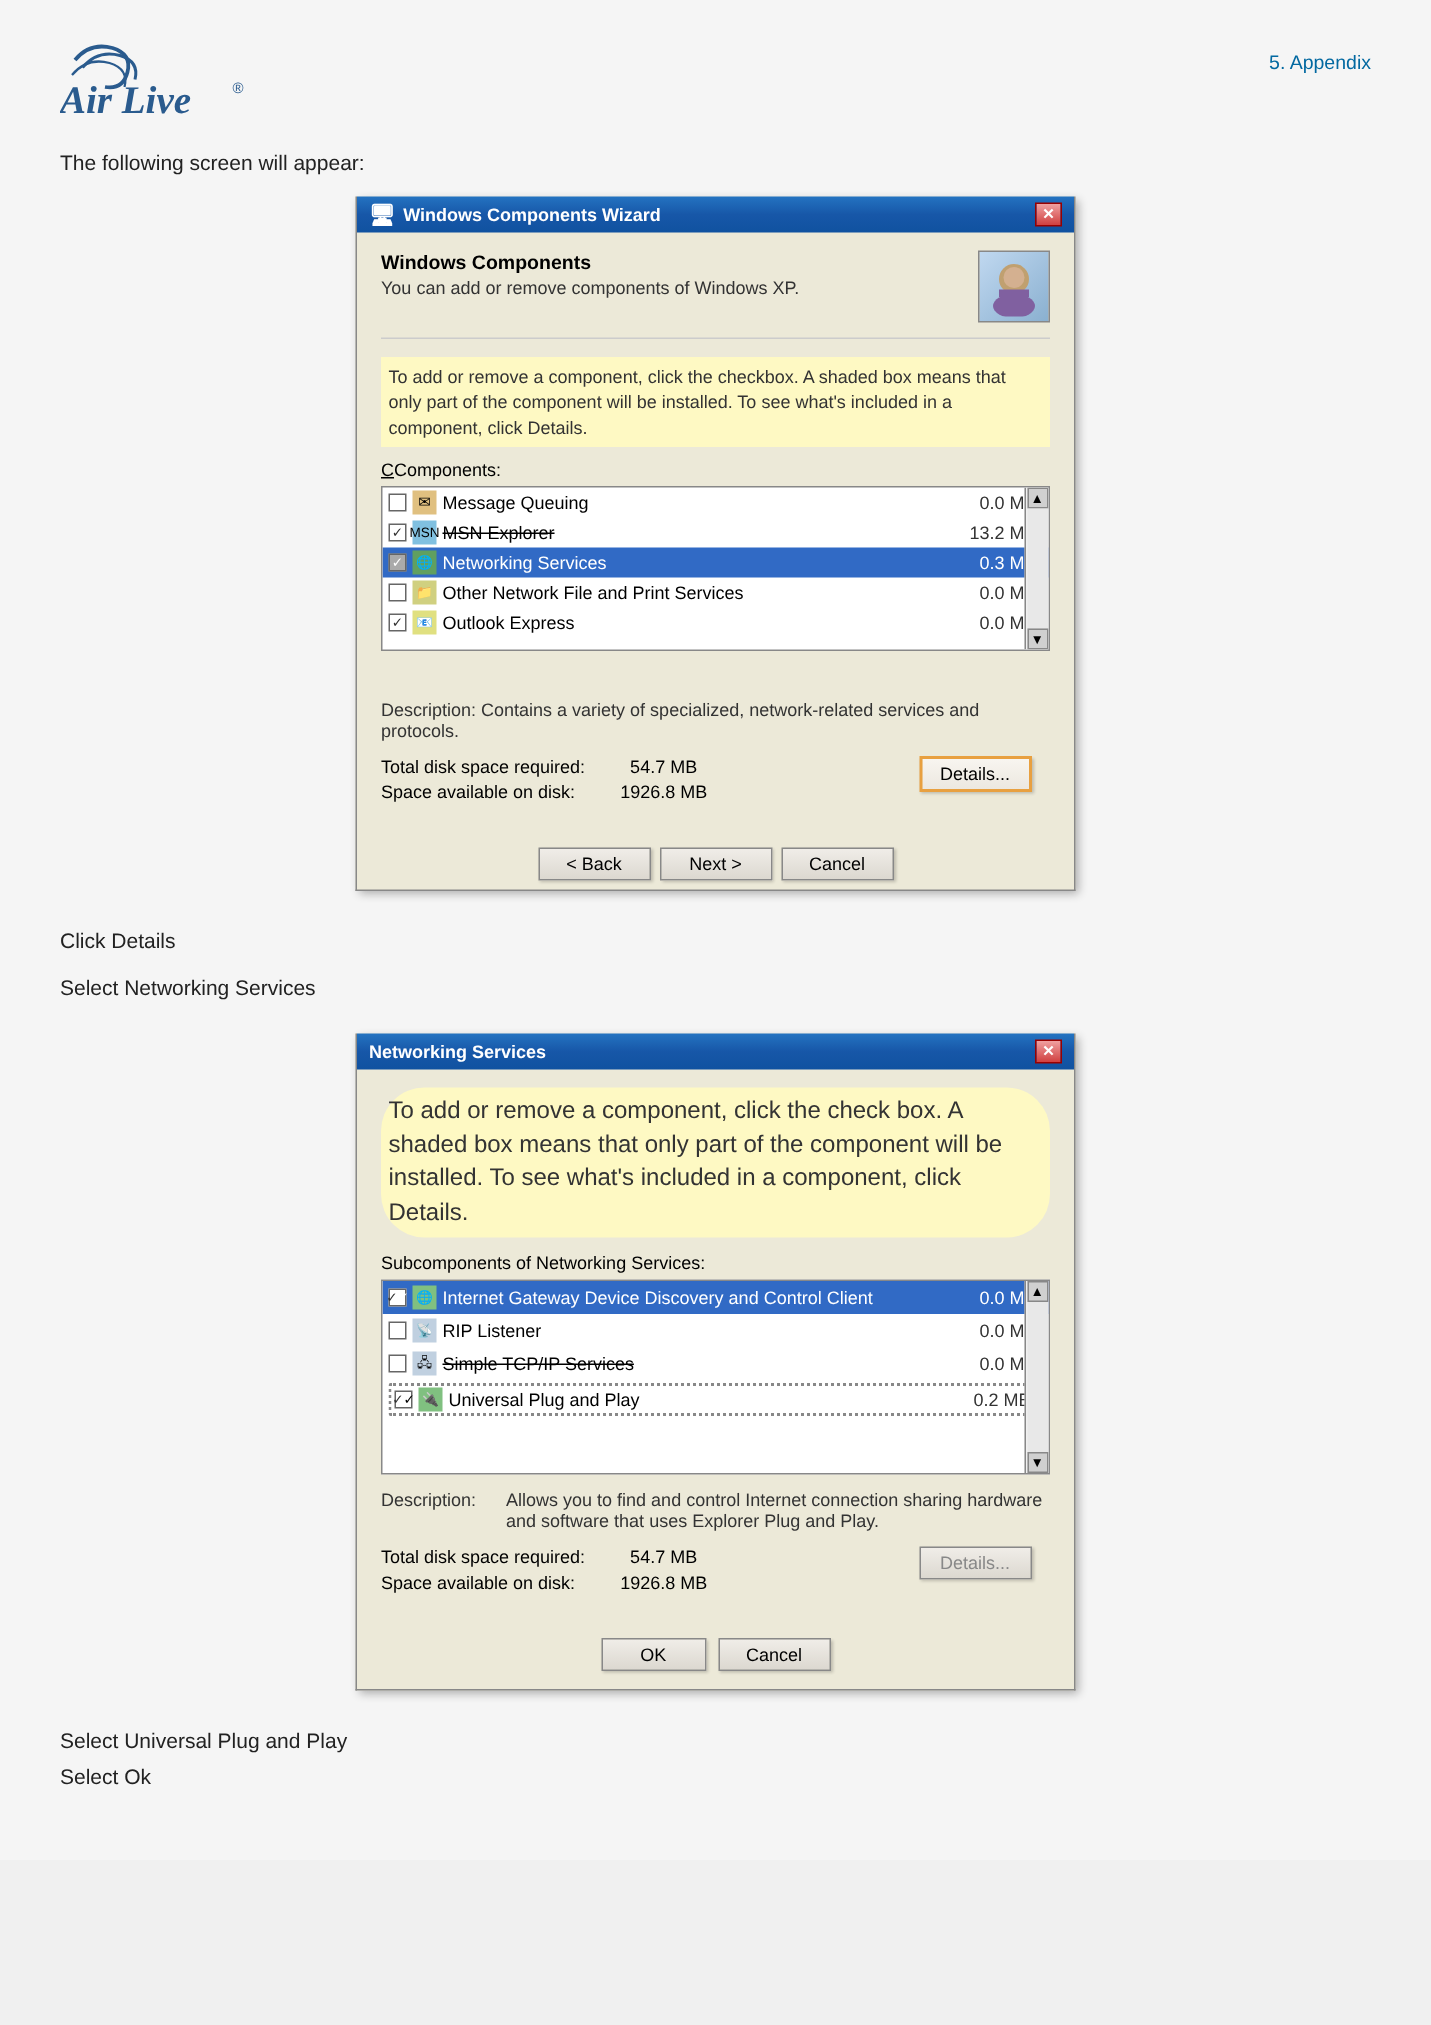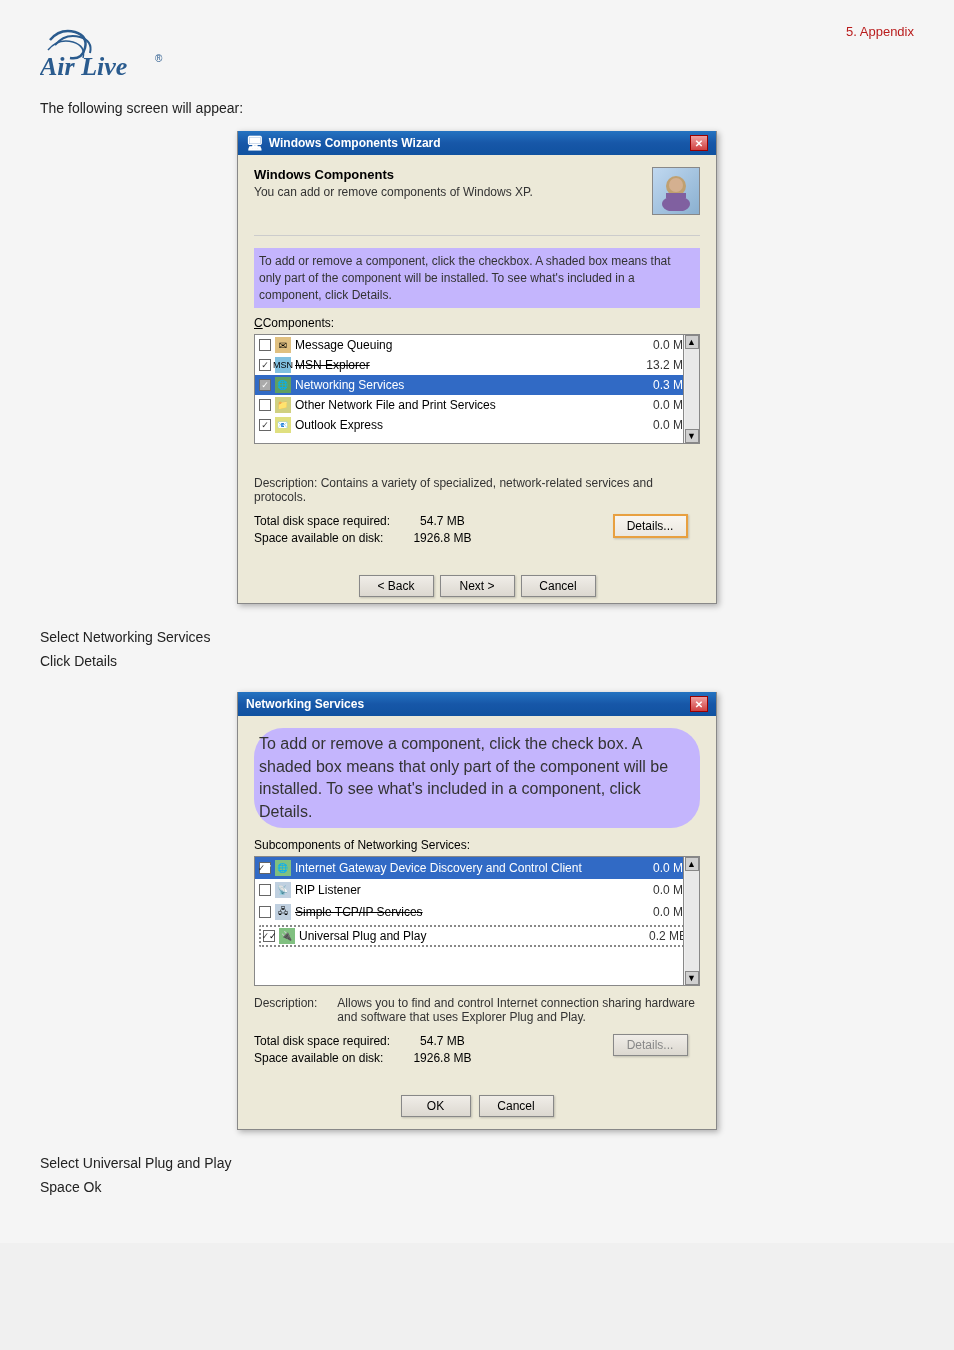--- a/index.html
+++ b/index.html
@@ -22,23 +22,23 @@
     
     .header {
       display: flex;
       justify-content: space-between;
       align-items: flex-start;
       margin-bottom: 20px;
     }
 
     .page-ref {
       font-size: 13px;
-      color: #b91c1c;
+      color: #0369a1;
       text-align: right;
-      margin-top: 4px;
+      margin-top: 14px;
     }
 
     .intro-text {
       font-size: 14px;
       margin: 20px 0 15px 0;
       color: #222;
     }
 
     
     .dialog {
@@ -87,21 +87,21 @@
     .dialog-body {
       padding: 12px 16px;
     }
 
     .dialog-header-section {
       display: flex;
       justify-content: space-between;
       align-items: flex-start;
       margin-bottom: 12px;
       border-bottom: 1px solid #ccc;
-      padding-bottom: 20px;
+      padding-bottom: 10px;
     }
 
     .dialog-header-text h3 {
       font-size: 13px;
       font-weight: bold;
       margin-bottom: 3px;
     }
 
     .dialog-header-text p {
       font-size: 12px;
@@ -113,21 +113,21 @@
       height: 48px;
       background: linear-gradient(135deg, #c0d8f0, #8ab0d0);
       border: 1px solid #888;
       display: flex;
       align-items: center;
       justify-content: center;
       font-size: 24px;
     }
 
     .instruction-box {
-      background: #c4b5fd;
+      background: #fef9c3;
       border: none;
       margin-bottom: 10px;
       font-size: 12px;
       line-height: 1.4;
       color: #333;
       padding: 5px;
     }
 
     .components-list {
       border: 1px solid #888;
@@ -462,23 +462,23 @@
       </div>
     </div>
 
     <div class="dialog-footer">
       <button class="xp-button">&lt; Back</button>
       <button class="xp-button">Next &gt;</button>
       <button class="xp-button">Cancel</button>
     </div>
   </div>
 
+  <div class="body-text" style="margin-top:0;">Click Details</div>
+
   <div class="body-text">Select Networking Services</div>
-
-  <div class="body-text" style="margin-top:0;">Click Details</div>
 
   <div style="height:15px;"></div>
 
   <div class="net-dialog">
     <div class="net-titlebar">
       <div class="dialog-title-text">
         <span>Networking Services</span>
       </div>
       <div class="close-btn">✕</div>
     </div>
@@ -549,15 +549,15 @@
     </div>
 
     <div class="net-footer">
       <button class="xp-button" style="min-width:70px;">OK</button>
       <button class="xp-button">Cancel</button>
     </div>
   </div>
 
   <div class="body-text">Select Universal Plug and Play</div>
 
-  <div class="body-text" style="margin-top:0;">Space Ok</div>
+  <div class="body-text" style="margin-top:0;">Select Ok</div>
 
 </div>
 
 </body></html>

